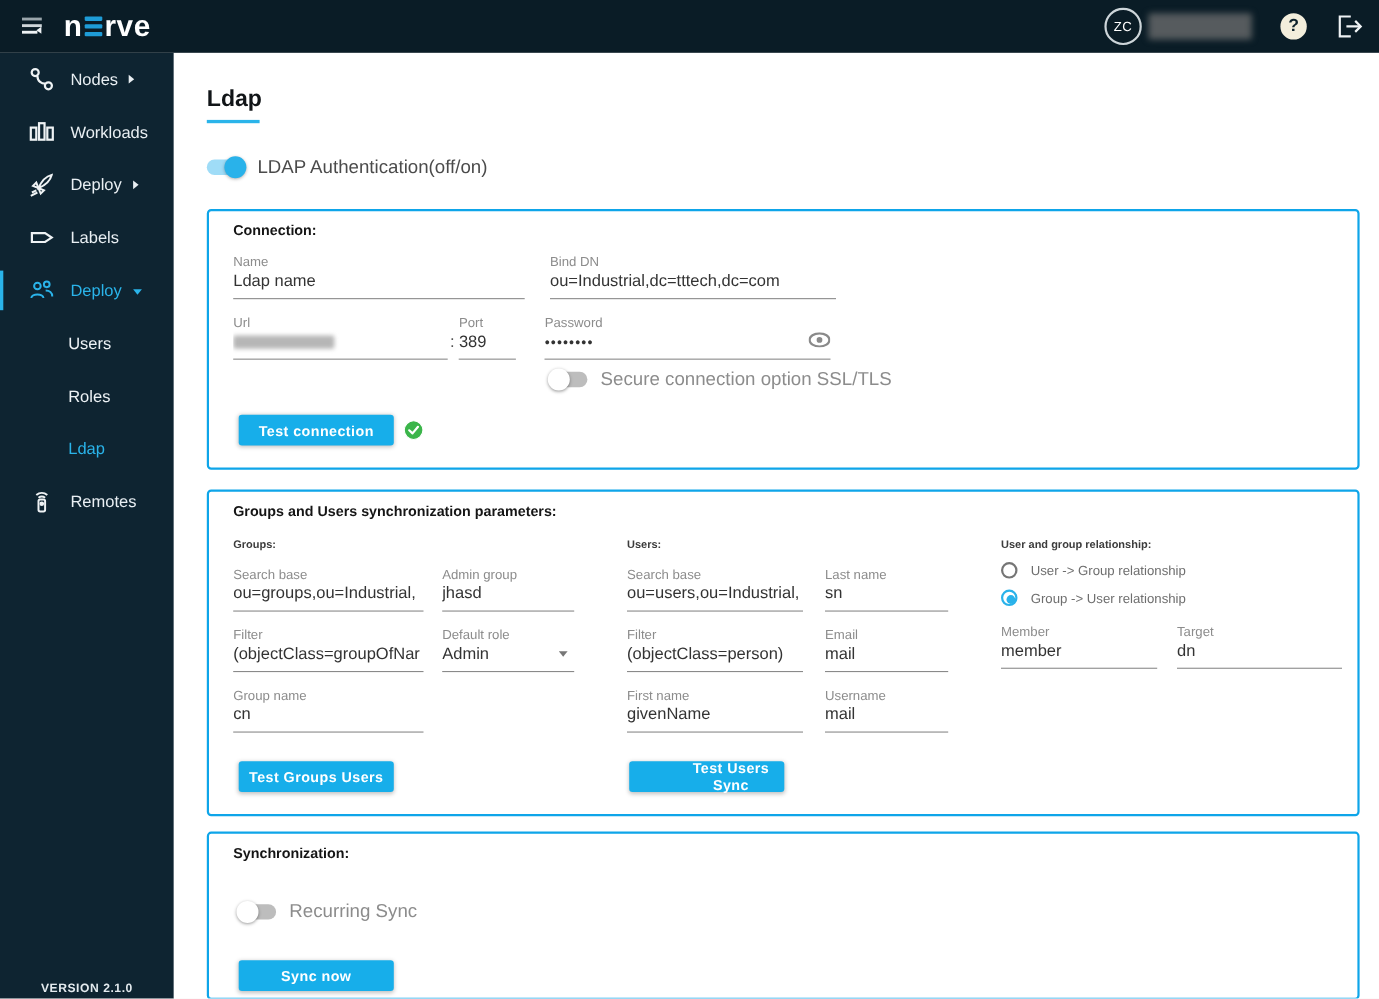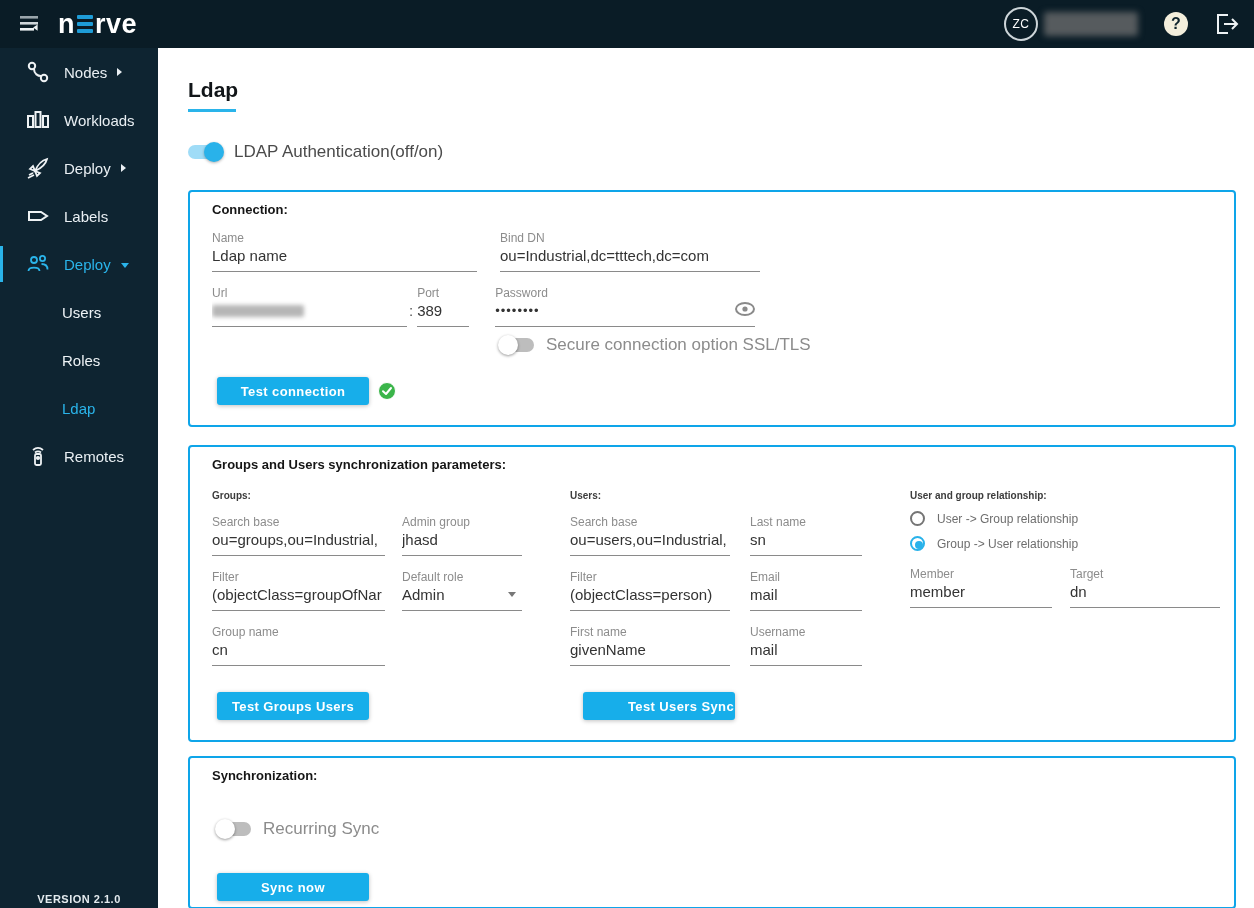--- a/index.html
+++ b/index.html
@@ -57,21 +57,21 @@
   .frow { display:flex; margin-top:14px; }
   .field { flex:none; }
   .f-label { font-size:12px; color:#8c8c8c; }
   .f-value { font-size:15px; color:#333; border-bottom:1px solid #8a8a8a; padding:2px 0 7px 0; height:27px; white-space:nowrap; overflow:hidden; display:flex; align-items:center; }
   .redact-url { width:92px; height:12px; background:#b6b6b6; filter:blur(2px); border-radius:2px; }
   .port-sep { font-size:15px; color:#555; align-self:flex-end; padding:0 4px 8px 2px; }
   .pw-field .f-value { justify-content:space-between; }
   .eye { flex:none; margin-left:8px; cursor:pointer; }
   .caret-down { width:0; height:0; border-top:5px solid #777; border-left:4px solid transparent; border-right:4px solid transparent; margin-left:auto; margin-right:6px; cursor:pointer; }
 
-  .btn { display:flex; align-items:center; justify-content:center; width:152px; height:28px; background:#17aeea; color:#fff; font-size:13px; font-weight:bold; letter-spacing:0.4px; border:none; border-radius:3px; box-shadow:0 1px 4px rgba(0,0,0,.25); cursor:pointer; font-family:"Liberation Sans", sans-serif; }
+  .btn { display:flex; align-items:center; justify-content:center; width:141px; height:28px; background:#17aeea; color:#fff; font-size:13px; font-weight:bold; letter-spacing:0.4px; border:none; border-radius:3px; box-shadow:0 1px 4px rgba(0,0,0,.25); cursor:pointer; font-family:"Liberation Sans", sans-serif; }
   .conn-btn-row { display:flex; align-items:center; margin-top:22px; margin-left:5px; }
   .check-ok { margin-left:9px; display:flex; }
 
   .cols { display:flex; margin-top:4px; }
   .col-heading { font-size:10px; font-weight:bold; color:#3c3c3c; margin:14px 0 4px 0; }
   .gcol1 { width:173px; margin-right:17px; }
   .gcol2 { width:120px; }
   .ucol1 { width:160px; margin-right:20px; }
   .ucol2 { width:112px; }
   .col-groups { width:310px; margin-right:48px; }

